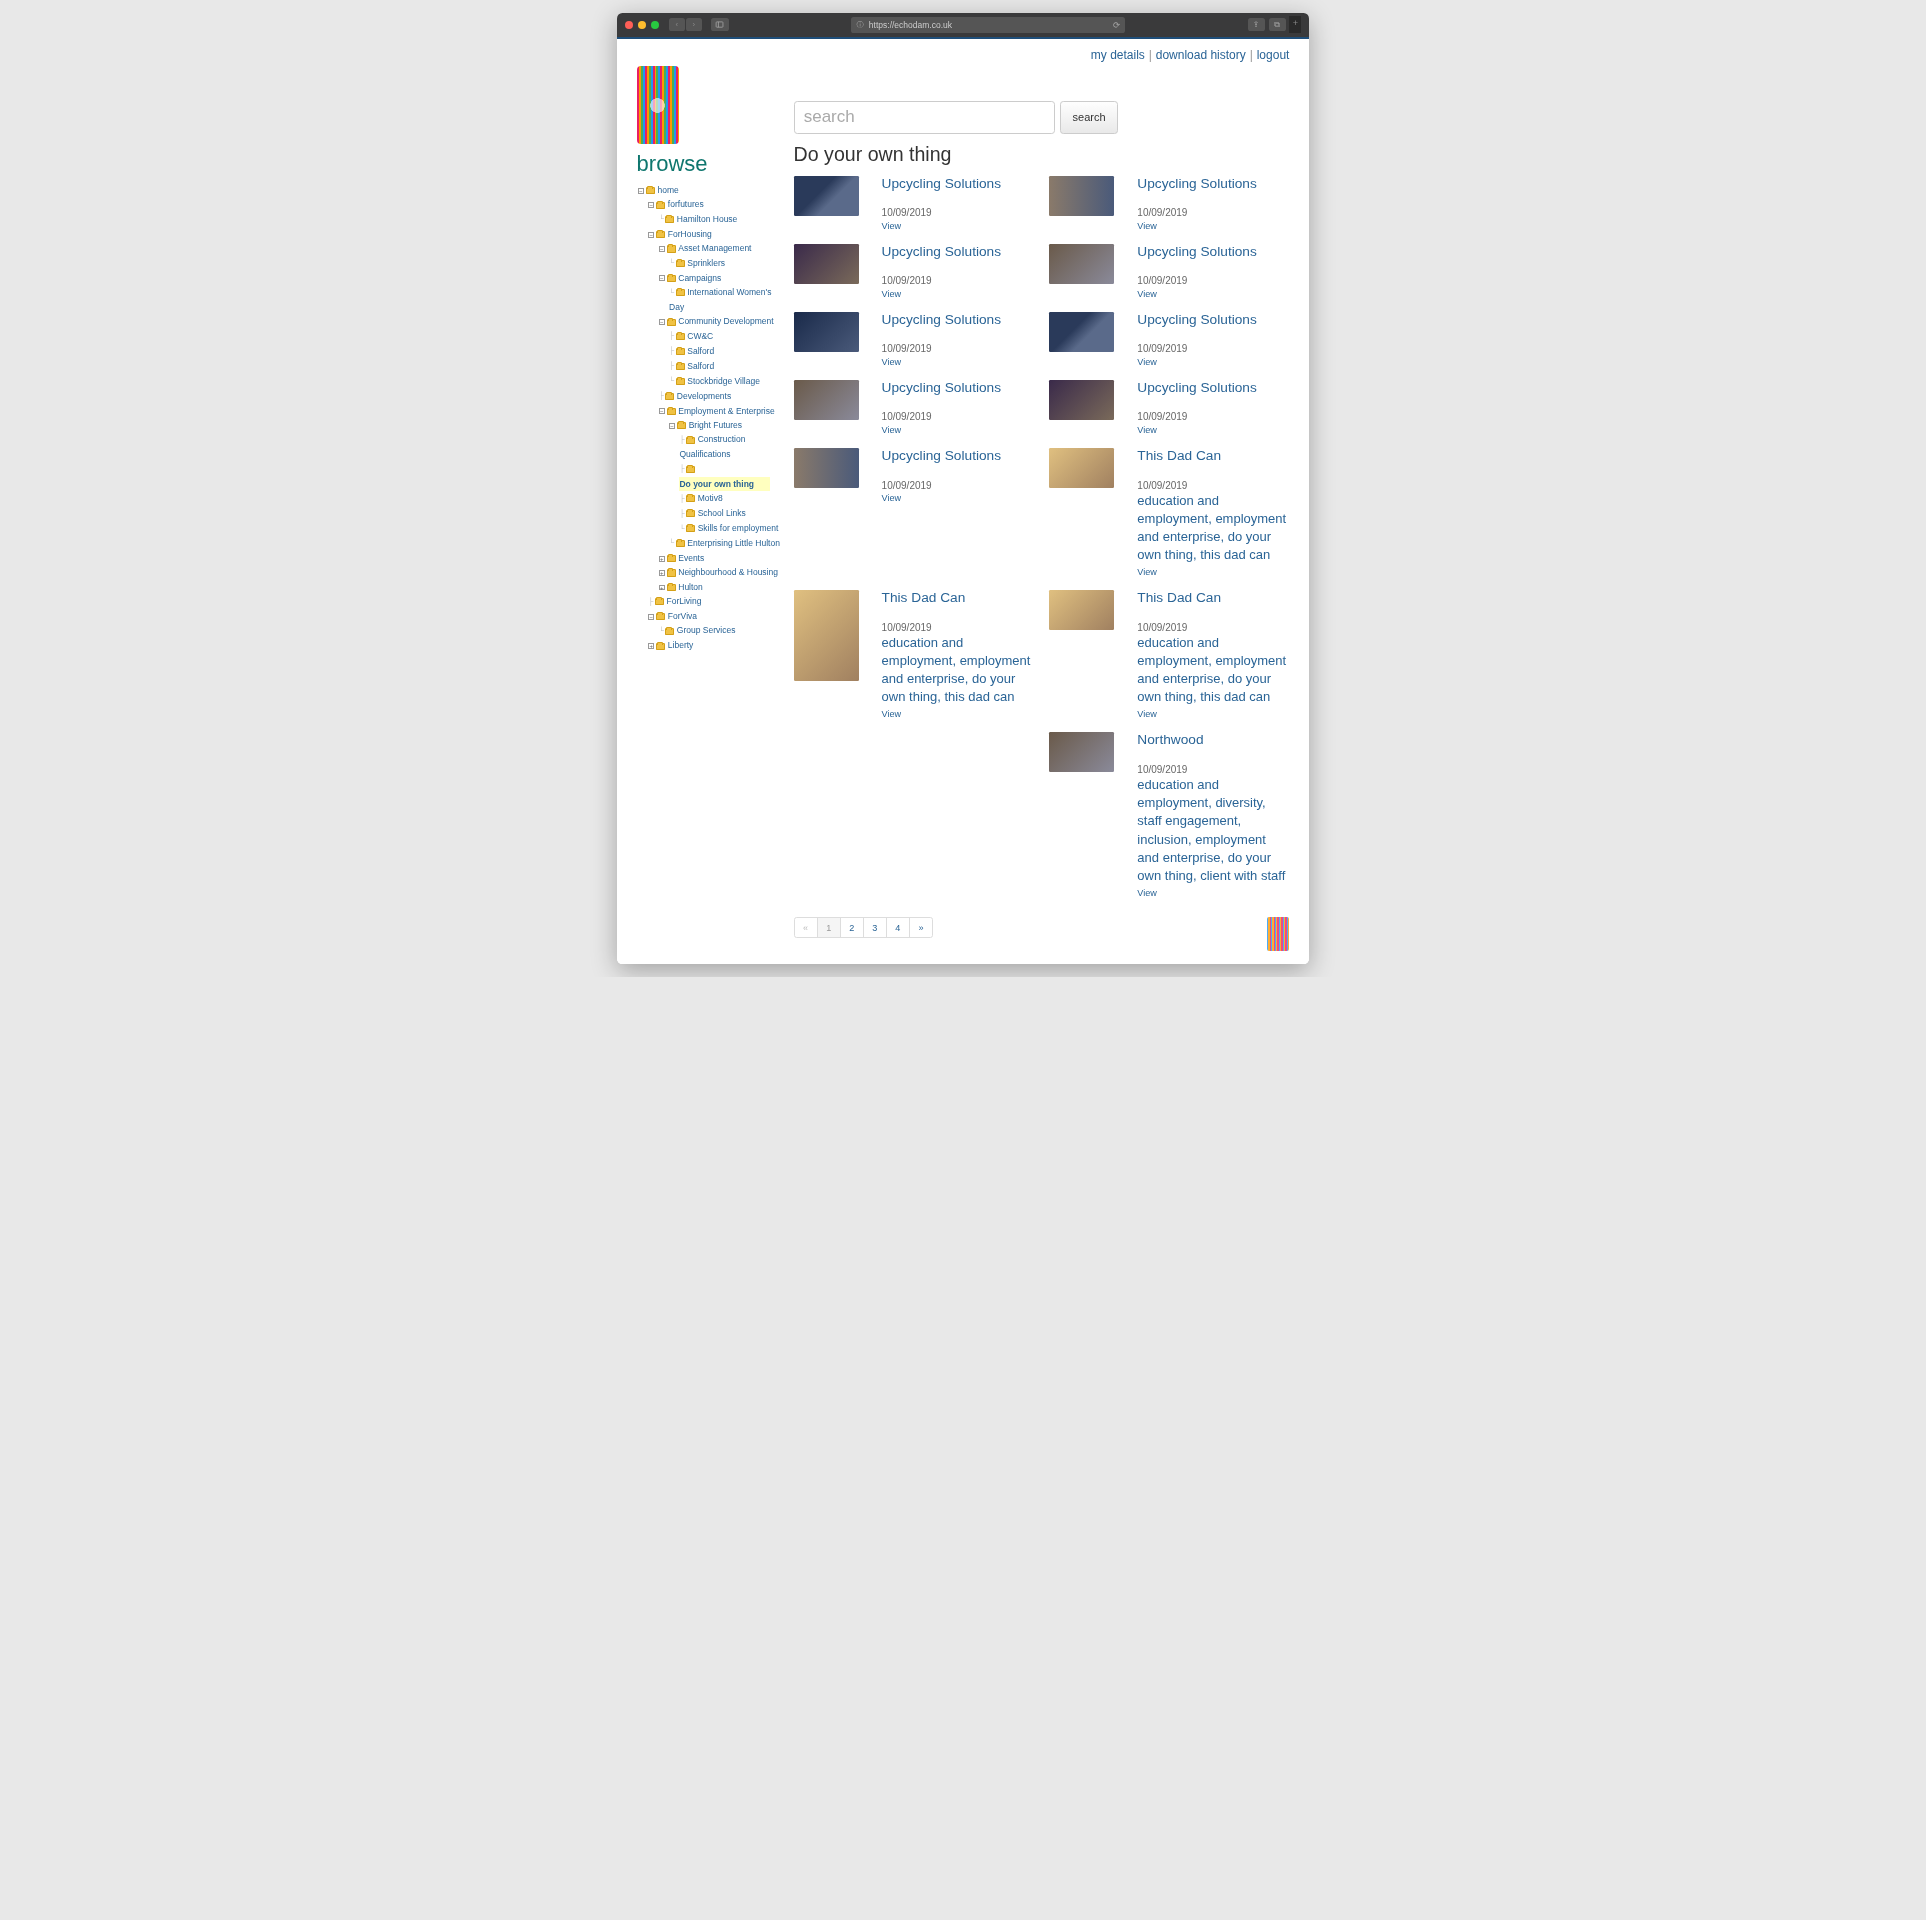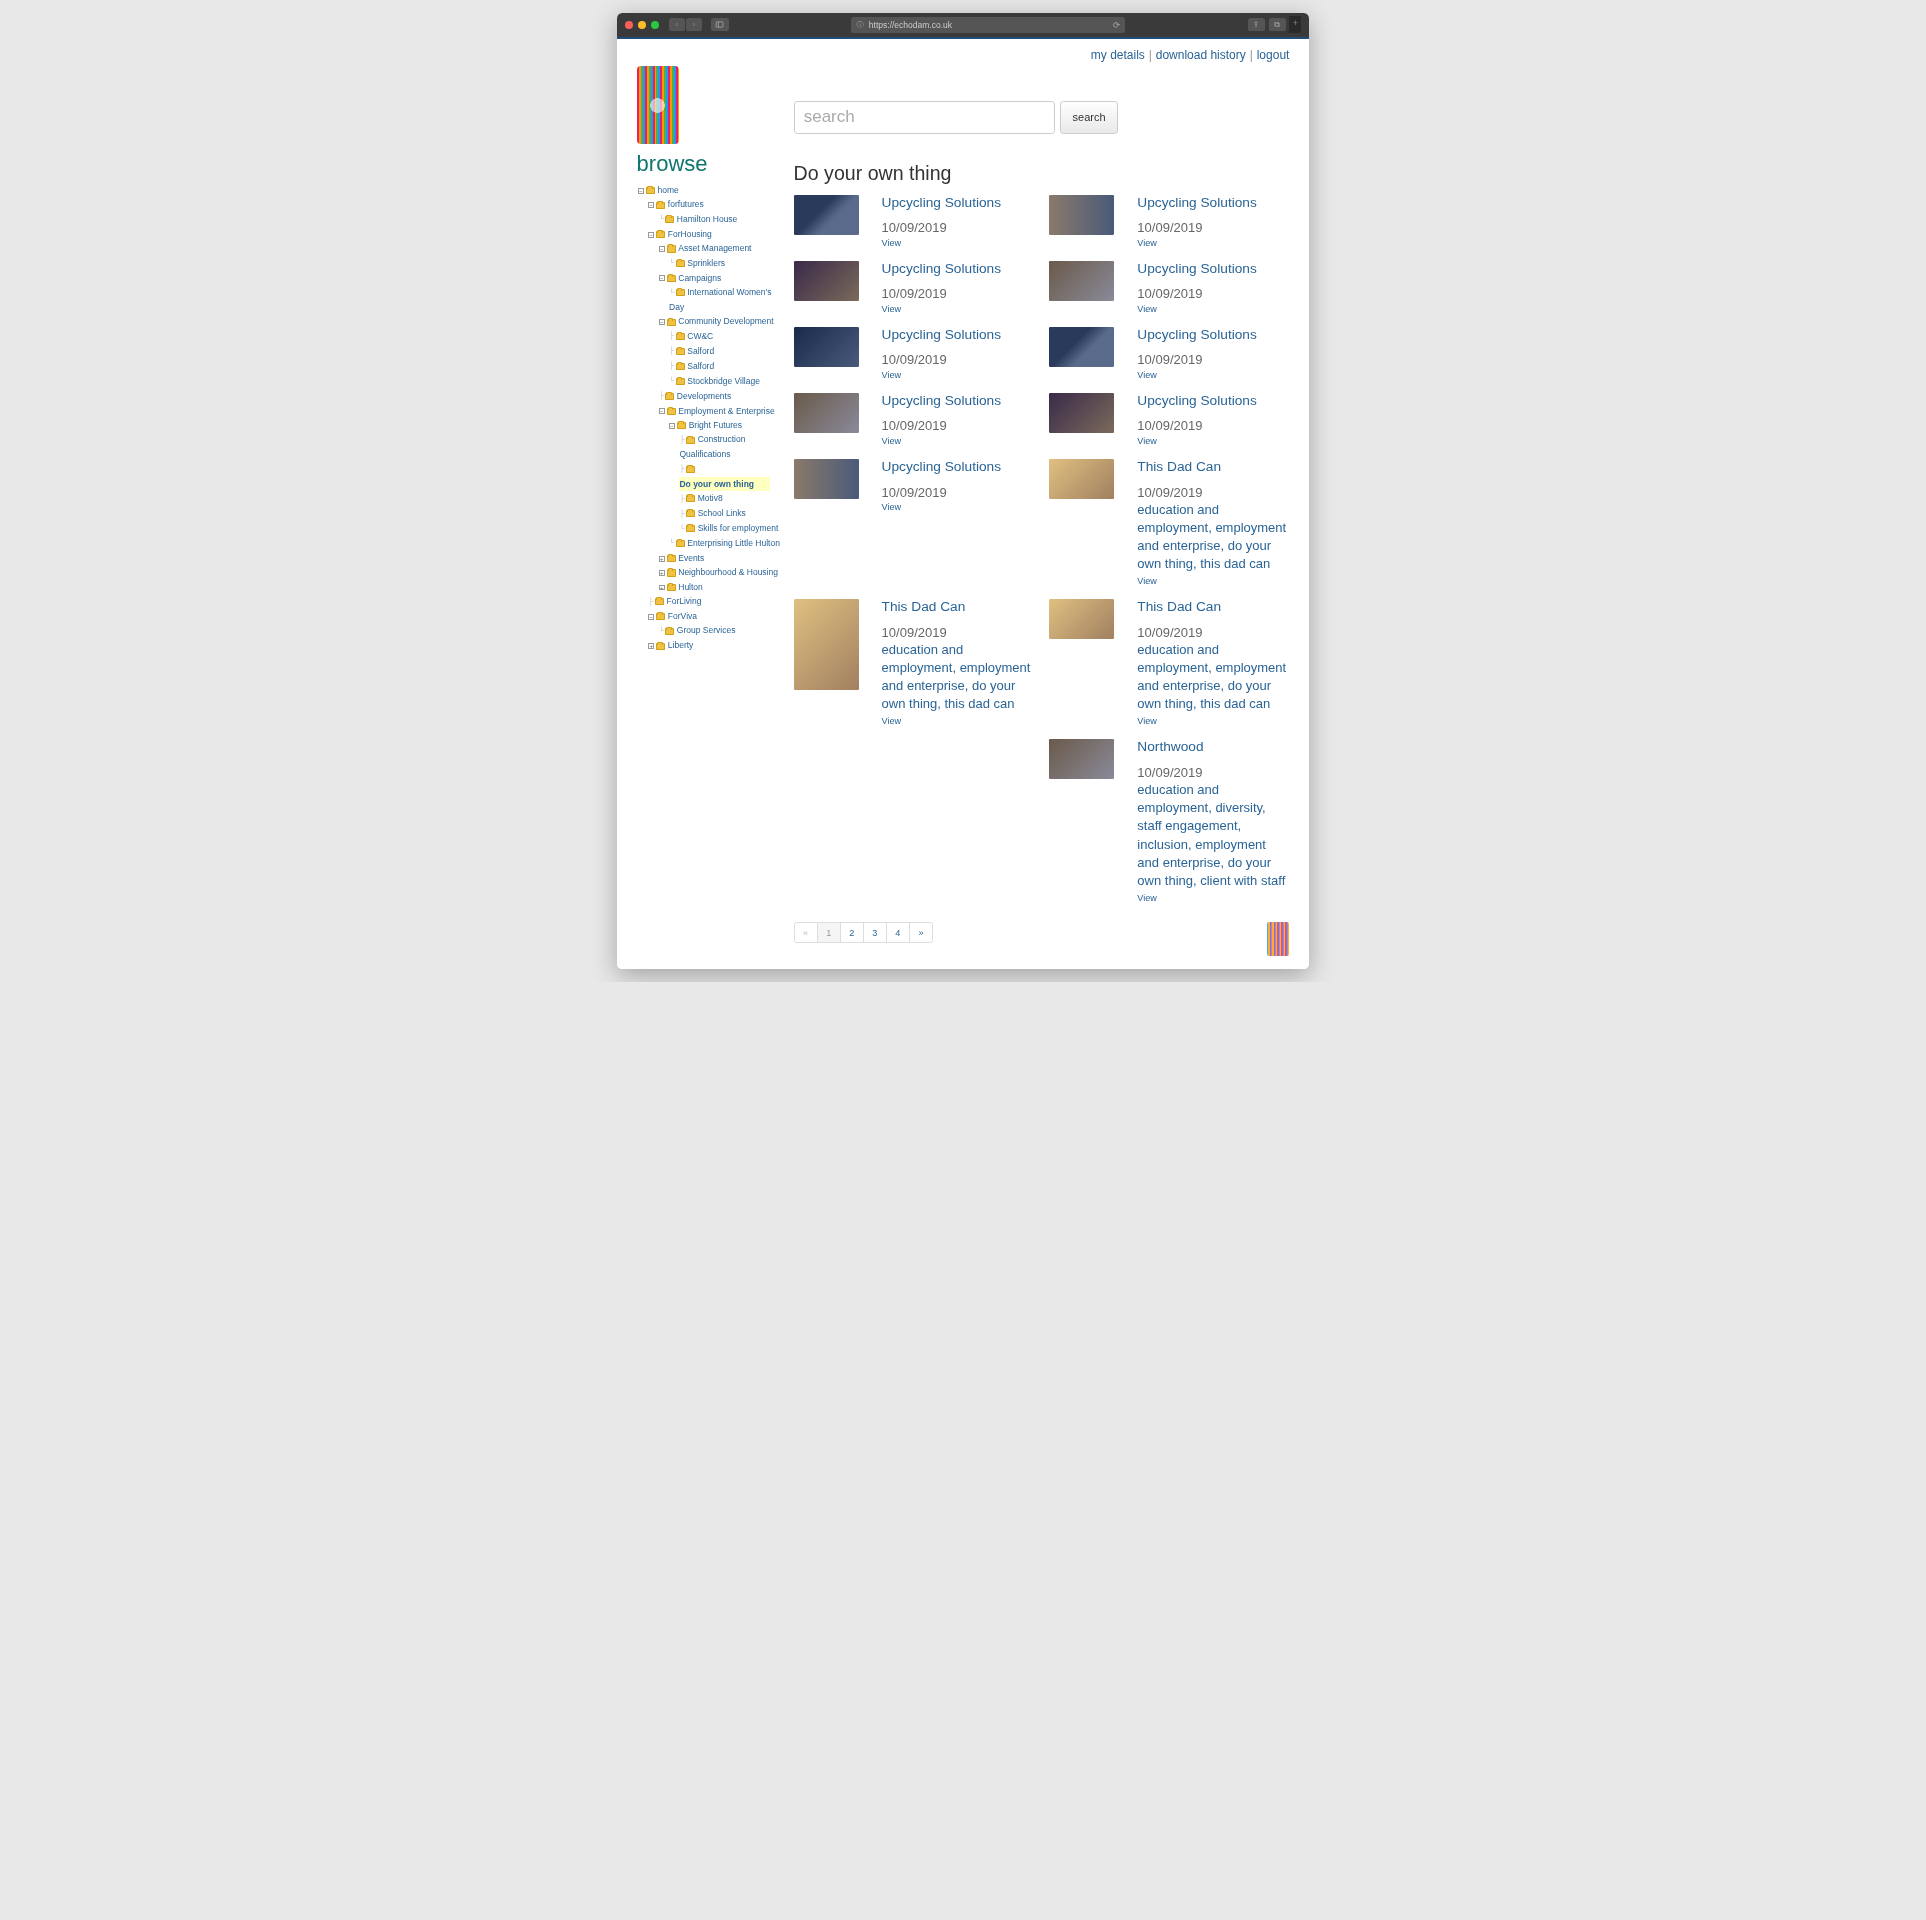--- a/index.html
+++ b/index.html
@@ -34,38 +34,38 @@
 .tree ul{list-style:none;padding-left:9.1px}
 .tree>ul{padding-left:0}
 .tree li{position:relative;padding-left:1.3px}
 .folder{width:9.1px;height:7.2px;background:#f0c244;border:0.7px solid #d4a017;border-radius:1.3px 1.3px 0.7px 0.7px;display:inline-block;vertical-align:middle;margin-right:2.6px;position:relative}
 .folder::before{content:"";position:absolute;top:-2px;left:0;width:3.9px;height:2px;background:#f0c244;border:0.7px solid #d4a017;border-bottom:none;border-radius:1.3px 1.3px 0 0}
 .toggle{width:5.9px;height:5.9px;border:0.7px solid #999;display:inline-block;vertical-align:middle;margin-right:2px;font-size:5.9px;line-height:4.6px;text-align:center;color:#666;background:#fff;cursor:pointer}
 .elbow{display:inline-block;width:6.5px;color:#bbb;font-size:7.2px;vertical-align:middle}
 .tree a{color:#2a6496;text-decoration:none;cursor:pointer}
 .tree .active{background:#ffffbf;font-weight:bold;display:inline-block;padding:0 15.7px 0 0;color:#2a6496}
 .main{flex:1;padding-left:13px}
-.searchrow{display:flex;gap:5.2px;margin:39px 0 28px 0}
+.searchrow{display:flex;gap:5.2px;margin:39px 0 9px 0}
 .searchrow input{flex:1;max-width:261px;font-size:17px;padding:5.2px 9.1px;border:0.7px solid #ccc;border-radius:3.3px;color:#333}
 .searchrow input::placeholder{color:#aaa}
 .searchrow button{font-size:11px;padding:6.5px 11.8px;border:0.7px solid #ccc;border-radius:3.3px;background:linear-gradient(#fefefe,#e9e9e9);cursor:pointer;color:#333}
 .page-title{font-size:19.6px;font-weight:400;color:#333;margin-bottom:10.4px}
 .grid{display:grid;grid-template-columns:1fr 1fr;gap:13px 15.7px;margin-bottom:19.6px}
 .card{display:flex;gap:23px}
 .thumb{width:65px;height:40px;background:#4a5a7a;border-radius:1.3px;flex-shrink:0;position:relative;overflow:hidden}
 .thumb.t1{background:linear-gradient(135deg,#2a3a5a 40%,#5a6a8a 60%)}
 .thumb.t2{background:linear-gradient(90deg,#8a7a6a,#4a5a7a)}
 .thumb.t3{background:linear-gradient(135deg,#3a2a4a,#7a6a5a)}
 .thumb.t4{background:linear-gradient(135deg,#6a5a4a,#8a8a9a)}
 .thumb.t5{background:linear-gradient(135deg,#1a2a4a,#4a5a7a)}
 .thumb.t6{background:linear-gradient(135deg,#e0c080,#a08060)}
 .thumb.tall{height:91px}
 .meta{flex:1;min-width:0}
 .meta .title{color:#2a6496;font-size:13.7px;font-weight:400;line-height:1.2;cursor:pointer}
-.meta .date{font-size:13px;color:#666;margin-top:9px}
+.meta .date{font-size:10px;color:#666;margin-top:15px}
 .meta .tags{font-size:13px;color:#2a6496;margin-top:1.3px;line-height:1.4}
 .meta .view{font-size:9.1px;color:#2a6496;margin-top:2.6px;cursor:pointer;display:inline-block}
 .pagination{display:flex;border:0.7px solid #ddd;border-radius:2.6px;width:fit-content;overflow:hidden}
 .pagination a{padding:4.6px 8.5px;border-right:0.7px solid #ddd;color:#2a6496;text-decoration:none;font-size:9.1px;cursor:pointer}
 .pagination a:last-child{border-right:none}
 .pagination a.disabled{color:#bbb;cursor:default}
 .pagination a.current{background:#f5f5f5;color:#999;cursor:default}
 .footerlogo{position:absolute;right:19.6px;bottom:13px;width:22px;height:34px;background:repeating-linear-gradient(90deg,#2196f3 0 1.3px,#ff9800 1.3px 2.6px,#e91e63 2.6px 3.9px);border-radius:2px;opacity:.8}
 </style>
 </head>

